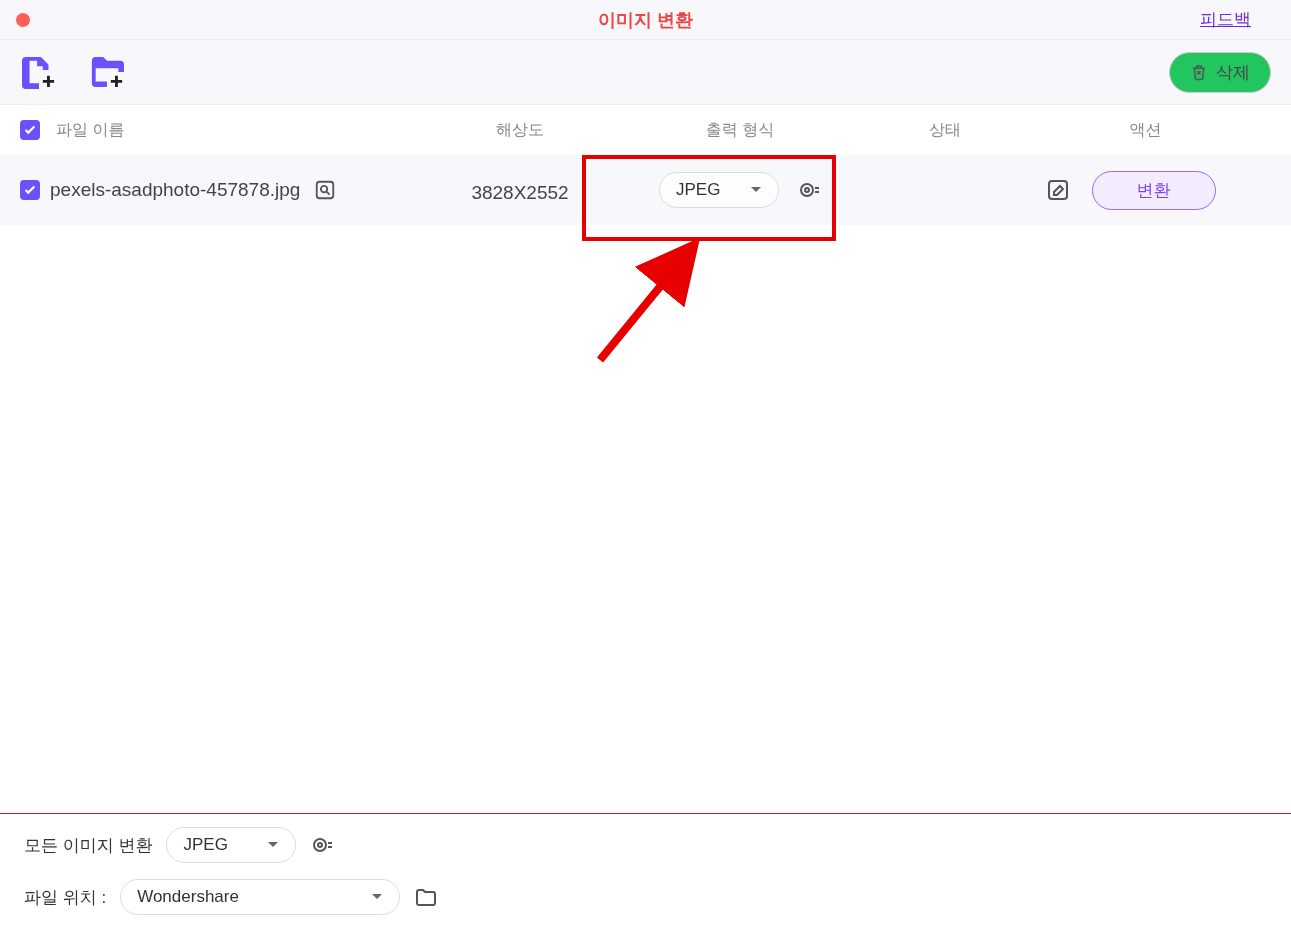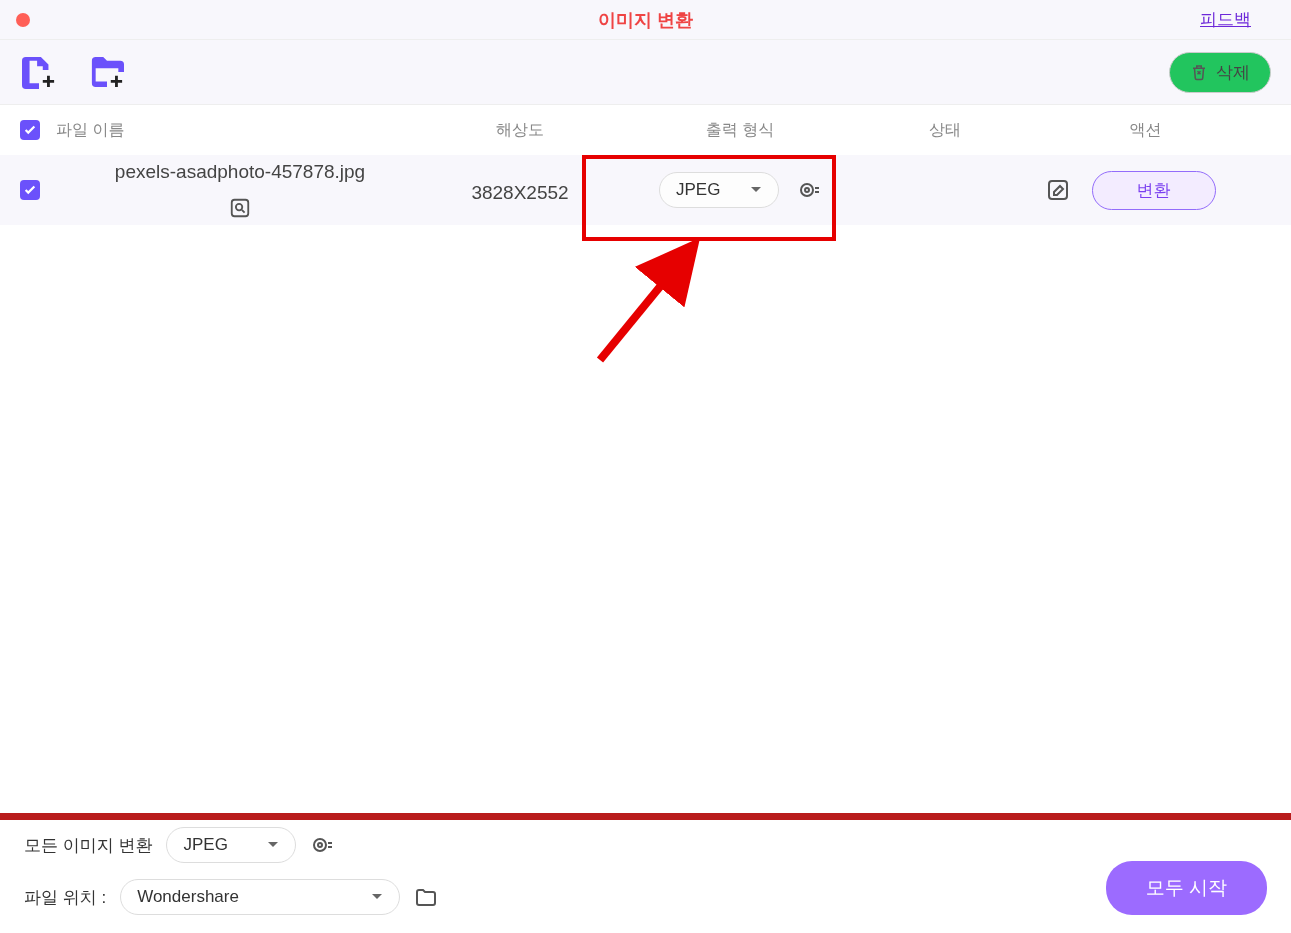--- a/index.html
+++ b/index.html
@@ -36,21 +36,21 @@
 .action-col { flex: 1; text-align: center; }
 .file-row {
   height: 70px; display: flex; align-items: center; padding: 0 20px; background: #f8f7fc;
   font-size: 18px; color: #444;
 }
 .checkbox {
   width: 20px; height: 20px; border-radius: 4px; background: #6b51fb;
   display: flex; align-items: center; justify-content: center; cursor: pointer;
 }
 .checkbox svg { width: 14px; height: 14px; }
-.file-name-wrap { display: flex; align-items: center; gap: 14px; width: 380px; flex-direction: column; }
+.file-name-wrap { display: flex; align-items: center; gap: 14px; width: 380px; }
 .file-name { font-size: 19px; color: #444; }
 .preview-icon { width: 22px; height: 22px; cursor: pointer; color: #555; }
 .res-val { width: 180px; text-align: center; font-size: 19px; color: #444; margin-top: 6px; }
 .fmt-group { width: 260px; display: flex; align-items: center; justify-content: center; gap: 18px; position: relative; }
 .fmt-select {
   border: 1px solid #ddd; border-radius: 20px; padding: 7px 16px; display: flex;
   align-items: center; gap: 26px; background: #fdfdfd; cursor: pointer; font-size: 17px; color: #333;
   min-width: 120px; justify-content: space-between;
 }
 .settings-icon { width: 24px; height: 24px; cursor: pointer; color: #555; }
@@ -60,21 +60,21 @@
 .convert-btn {
   border: 1.5px solid #936cfb; color: #7a3ff0; background: #f3ecff; border-radius: 20px;
   padding: 7px 44px; font-size: 17px; cursor: pointer;
 }
 .highlight-box {
   position: absolute; border: 4px solid #e60000; left: 582px; top: 155px;
   width: 254px; height: 86px; pointer-events: none;
 }
 .arrow-svg { position: absolute; left: 570px; top: 230px; width: 170px; height: 160px; pointer-events: none; }
 .footer {
-  position: absolute; bottom: 0; left: 0; right: 0; height: 120px; border-top: 7px solid #b91c1c;
+  position: absolute; bottom: 0; left: 0; right: 0; height: 120px; border-top: 1px solid #b91c1c;
   padding: 18px 24px; display: flex; justify-content: space-between; align-items: flex-end;
 }
 .footer-left { display: flex; flex-direction: column; gap: 16px; }
 .footer-row { display: flex; align-items: center; gap: 14px; font-size: 17px; color: #333; }
 .footer-select {
   border: 1px solid #ddd; border-radius: 20px; padding: 7px 16px; display: flex;
   align-items: center; gap: 30px; background: #fff; cursor: pointer; font-size: 17px;
   min-width: 130px; justify-content: space-between;
 }
 .footer-select.wide { min-width: 280px; }
@@ -200,14 +200,13 @@
         <span>Wondershare</span>
         <svg class="chevron" viewBox="0 0 12 12">
             <path fill="#666" d="M1 3l5 5 5-5z"></path>
           </svg>
       </div>
       <svg class="folder-open-icon" viewBox="0 0 24 24">
         <path fill="none" stroke="#555" stroke-width="2" d="M3 7a2 2 0 0 1 2-2h4l2 2h8a2 2 0 0 1 2 2v9a2 2 0 0 1-2 2H5a2 2 0 0 1-2-2V7z"></path>
       </svg>
     </div>
   </div>
-  <button class="start-all-btn">모두 시작</button>
 </div>
 
 </body></html>

